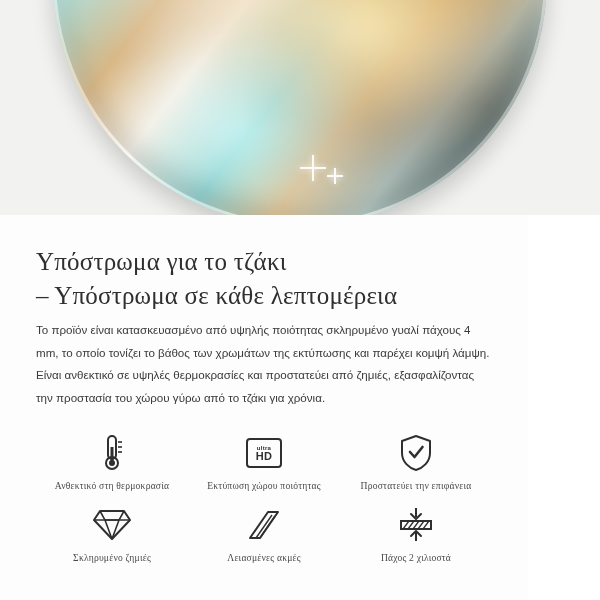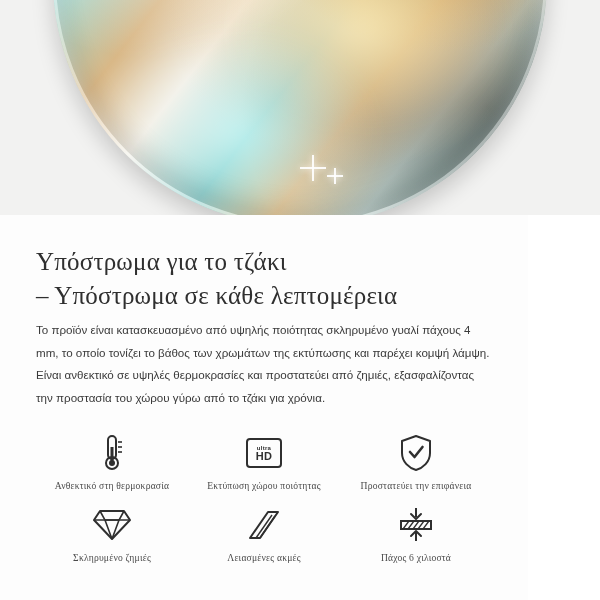--- a/index.html
+++ b/index.html
@@ -262,18 +262,18 @@
             <rect x="5" y="15" width="30" height="8" fill="none" stroke="#2f2f2f" stroke-width="2"></rect>
             <line x1="7" y1="23" x2="13" y2="15" stroke="#2f2f2f" stroke-width="1.3"></line>
             <line x1="12" y1="23" x2="18" y2="15" stroke="#2f2f2f" stroke-width="1.3"></line>
             <line x1="17" y1="23" x2="23" y2="15" stroke="#2f2f2f" stroke-width="1.3"></line>
             <line x1="22" y1="23" x2="28" y2="15" stroke="#2f2f2f" stroke-width="1.3"></line>
             <line x1="27" y1="23" x2="33" y2="15" stroke="#2f2f2f" stroke-width="1.3"></line>
             <path d="M15 30 L20 25 L25 30" fill="none" stroke="#2f2f2f" stroke-width="2" stroke-linecap="round" stroke-linejoin="round"></path>
             <line x1="20" y1="25" x2="20" y2="35" stroke="#2f2f2f" stroke-width="2"></line>
           </svg>
         </div>
-        <div class="caption">Πάχος 6 χιλιοστά</div>
+        <div class="caption">Πάχος 2 χιλιοστά</div>
       </div>
 
     </div>
   </div>
 </div>
 
 </body></html>

